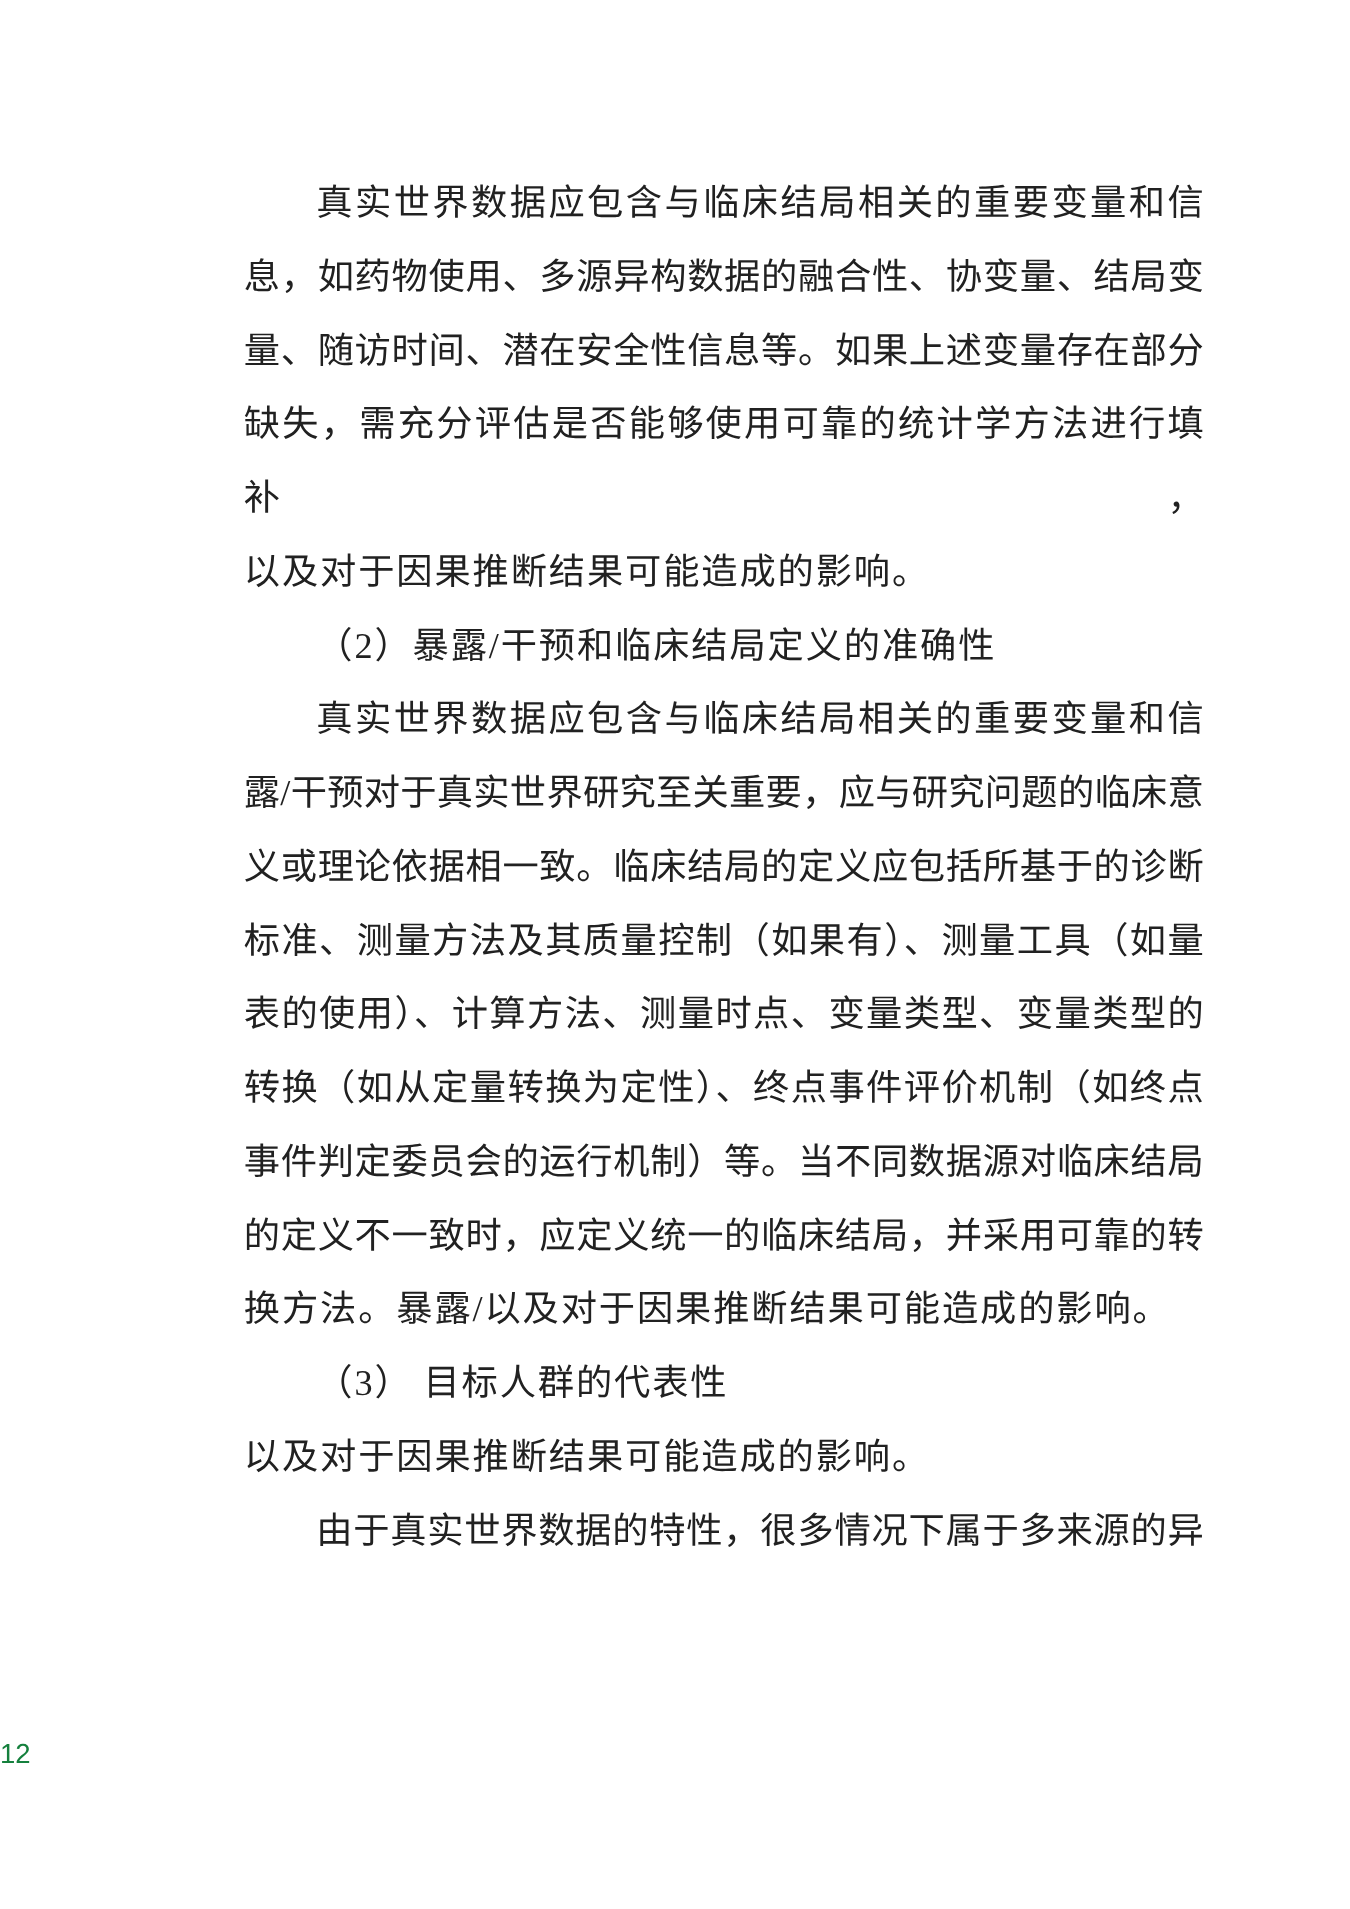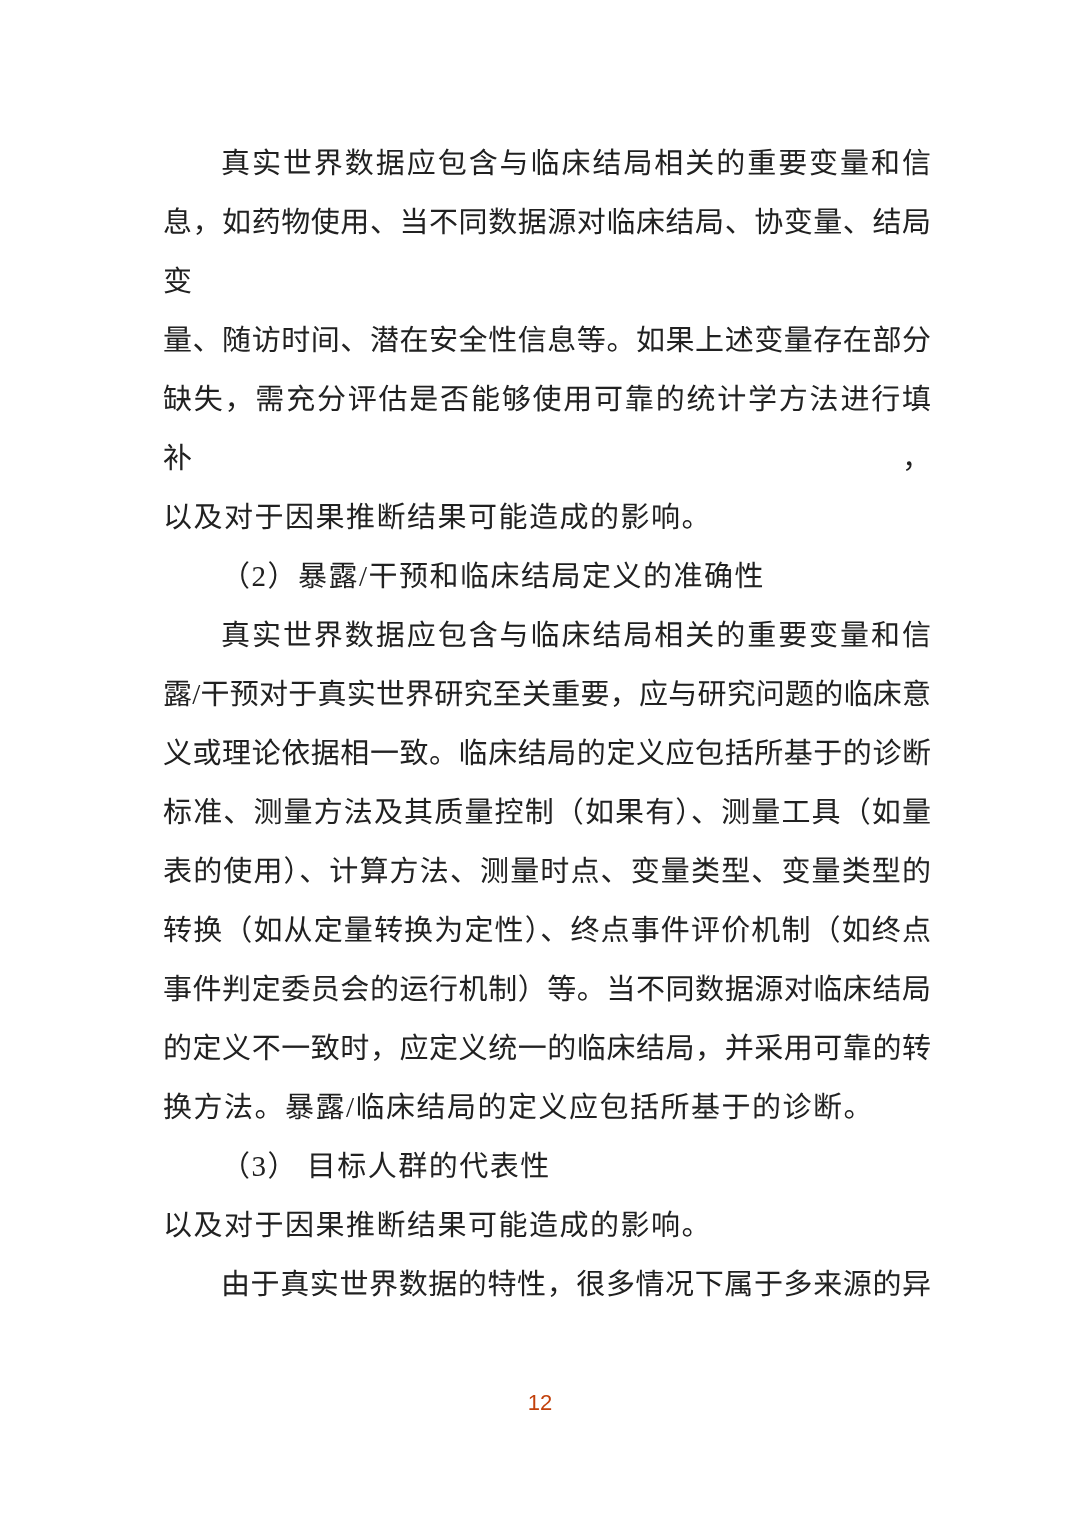--- a/index.html
+++ b/index.html
@@ -27,64 +27,65 @@
     font-size: 29px;
     line-height: 59px;
     color: #212121;
     font-family: "Liberation Serif", serif;
   }
   .line {
     width: 768px;
     text-align: left;
     letter-spacing: 1.5px;
     white-space: nowrap;
+    margin-left: 32px;
   }
   
   .line.j {
     letter-spacing: normal;
     white-space: normal;
     text-align: justify;
     text-align-last: justify;
     text-justify: inter-character;
   }
   
   .line.i {
     text-indent: 58px;
   }
   .pageno {
     position: absolute;
     left: 0;
     top: 1390px;
     width: 1080px;
-    text-align: center;
+    text-align: left;
     font-family: "Liberation Sans", sans-serif;
     font-size: 22px;
     line-height: 26px;
-    color: #c2410c;
+    color: #15803d;
   }
 </style>
 </head>
 <body>
 
 <div class="page">
   <div class="content">
     <div class="line i j">真实世界数据应包含与临床结局相关的重要变量和信</div>
-    <div class="line j">息，如药物使用、当不同数据源对临床结局、协变量、结局变</div>
+    <div class="line j">息，如药物使用、多源异构数据的融合性、协变量、结局变</div>
     <div class="line j">量、随访时间、潜在安全性信息等。如果上述变量存在部分</div>
     <div class="line j">缺失，需充分评估是否能够使用可靠的统计学方法进行填补，</div>
     <div class="line">以及对于因果推断结果可能造成的影响。</div>
     <div class="line i">（2）暴露/干预和临床结局定义的准确性</div>
     <div class="line i j">真实世界数据应包含与临床结局相关的重要变量和信</div>
     <div class="line j">露/干预对于真实世界研究至关重要，应与研究问题的临床意</div>
     <div class="line j">义或理论依据相一致。临床结局的定义应包括所基于的诊断</div>
     <div class="line j">标准、测量方法及其质量控制（如果有）、测量工具（如量</div>
     <div class="line j">表的使用）、计算方法、测量时点、变量类型、变量类型的</div>
     <div class="line j">转换（如从定量转换为定性）、终点事件评价机制（如终点</div>
     <div class="line j">事件判定委员会的运行机制）等。当不同数据源对临床结局</div>
     <div class="line j">的定义不一致时，应定义统一的临床结局，并采用可靠的转</div>
-    <div class="line">换方法。暴露/临床结局的定义应包括所基于的诊断。</div>
+    <div class="line">换方法。暴露/以及对于因果推断结果可能造成的影响。</div>
     <div class="line i">（3） 目标人群的代表性</div>
     <div class="line">以及对于因果推断结果可能造成的影响。</div>
     <div class="line i j">由于真实世界数据的特性，很多情况下属于多来源的异</div>
   </div>
 
   <div class="pageno">12</div>
 </div>
 
 </body></html>

